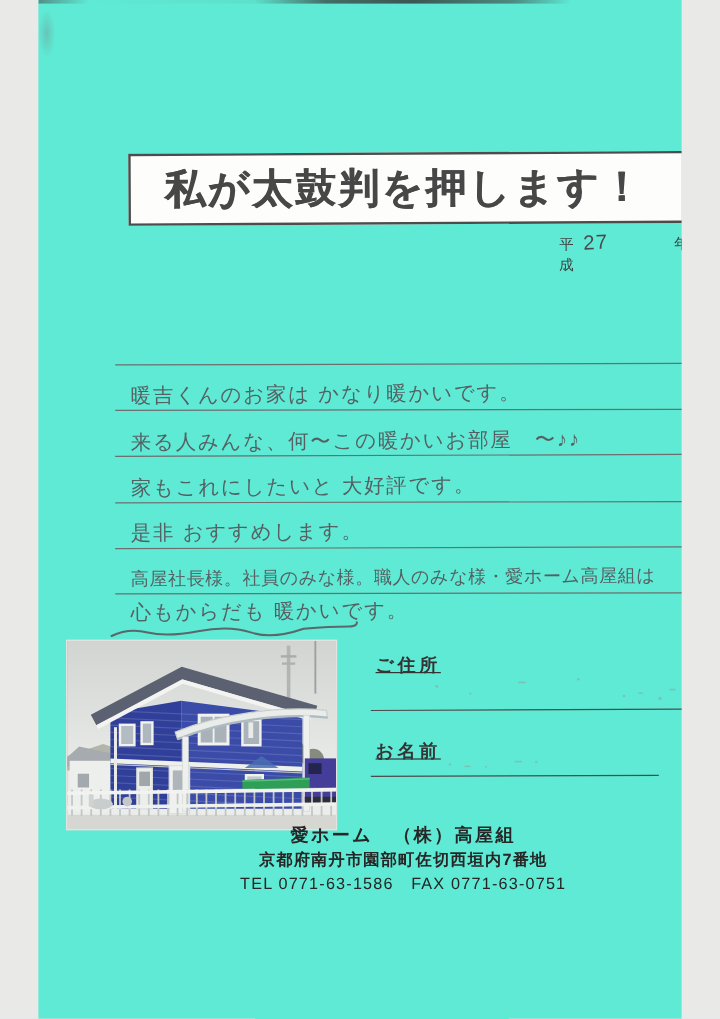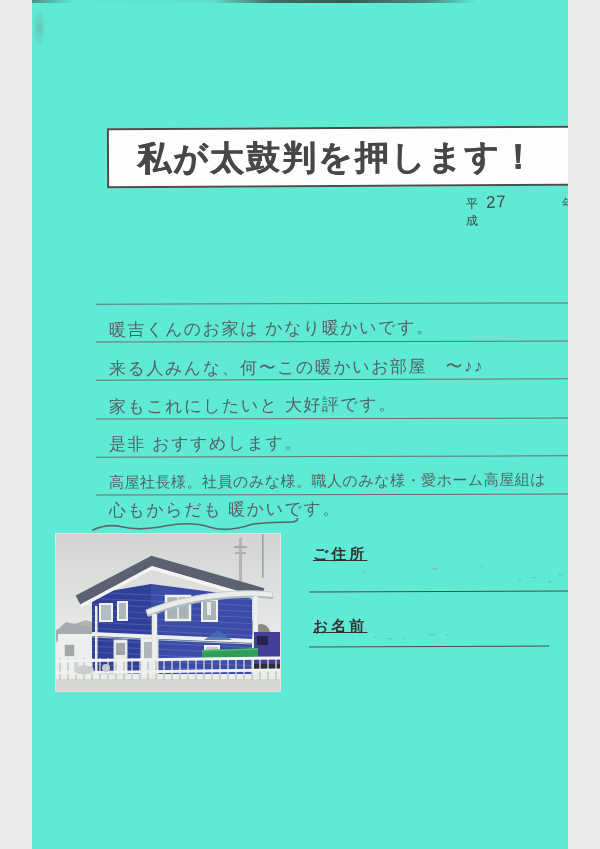--- a/index.html
+++ b/index.html
@@ -271,14 +271,19 @@
     <g fill="#9a9a9a" opacity=".5">
       <circle cx="8" cy="12" r="1"></circle>
         <rect x="20" y="13" width="5" height="1.3"></rect>
       <circle cx="38" cy="14" r="0.9"></circle>
         <rect x="62" y="9" width="6" height="1.3"></rect>
       <circle cx="80" cy="10" r="1"></circle>
     </g>
   </svg>
   <div class="field-rule fr-name"></div>
 
+  <div class="footer">
+    <div class="f-company">愛ホーム　（株）高屋組</div>
+    <div class="f-address">京都府南丹市園部町佐切西垣内7番地</div>
+    <div class="f-tel">TEL 0771-63-1586　FAX 0771-63-0751</div>
+  </div>
 
 </div>
 
 </body></html>

